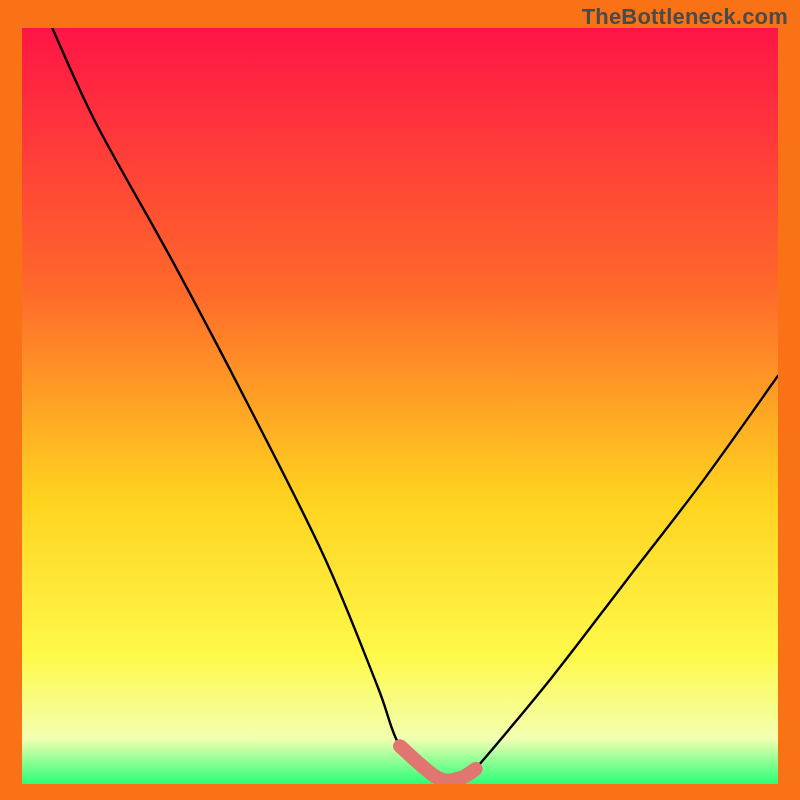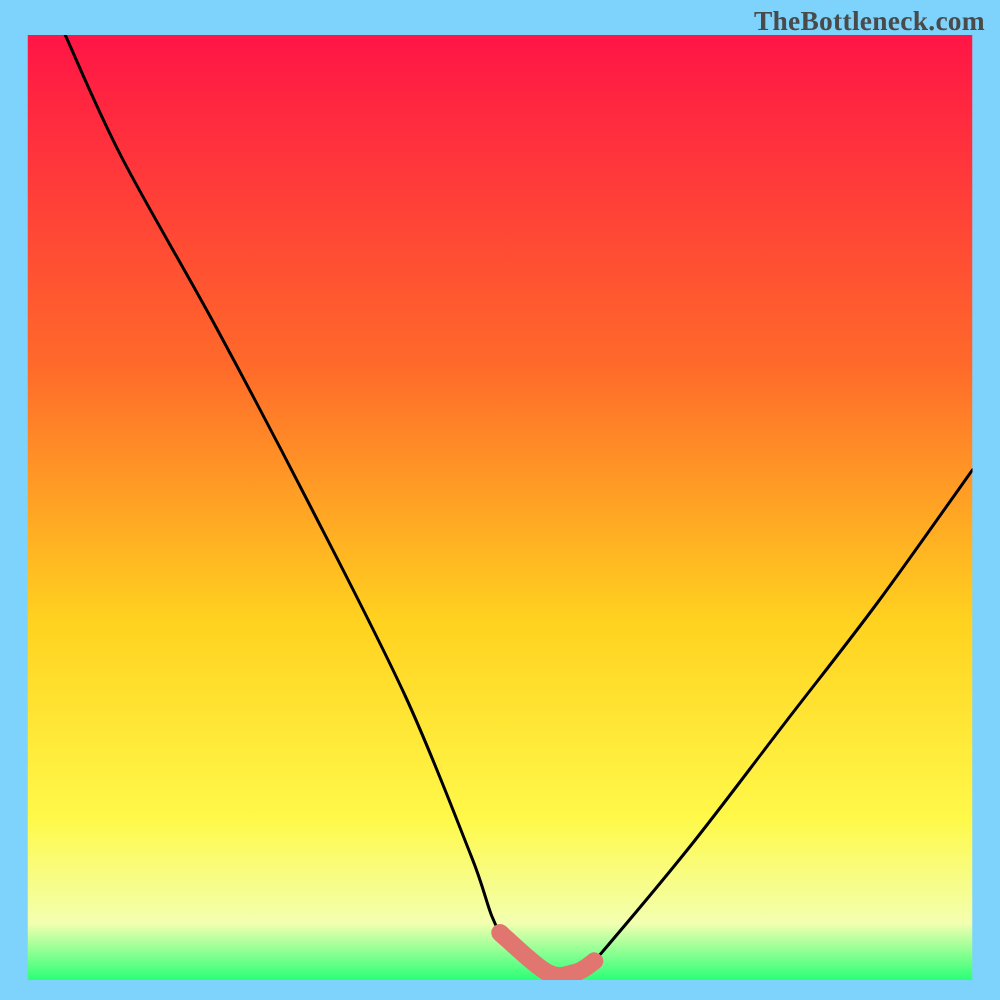--- a/index.html
+++ b/index.html
@@ -8,22 +8,21 @@
     width: 800px;
     height: 800px;
     background: #000;
     overflow: hidden;
     font-family: Arial, Helvetica, sans-serif;
   }
   .frame {
     position: relative;
     width: 800px;
     height: 800px;
-    background: #7dd3fc;
-    font-family: Liberation Serif, serif;
+    background: #f97316;
   }
   .watermark {
     position: absolute;
     top: 4px;
     right: 12px;
     color: #4a4a4a;
     font-size: 22px;
     font-weight: 600;
     letter-spacing: 0.2px;
     z-index: 10;

